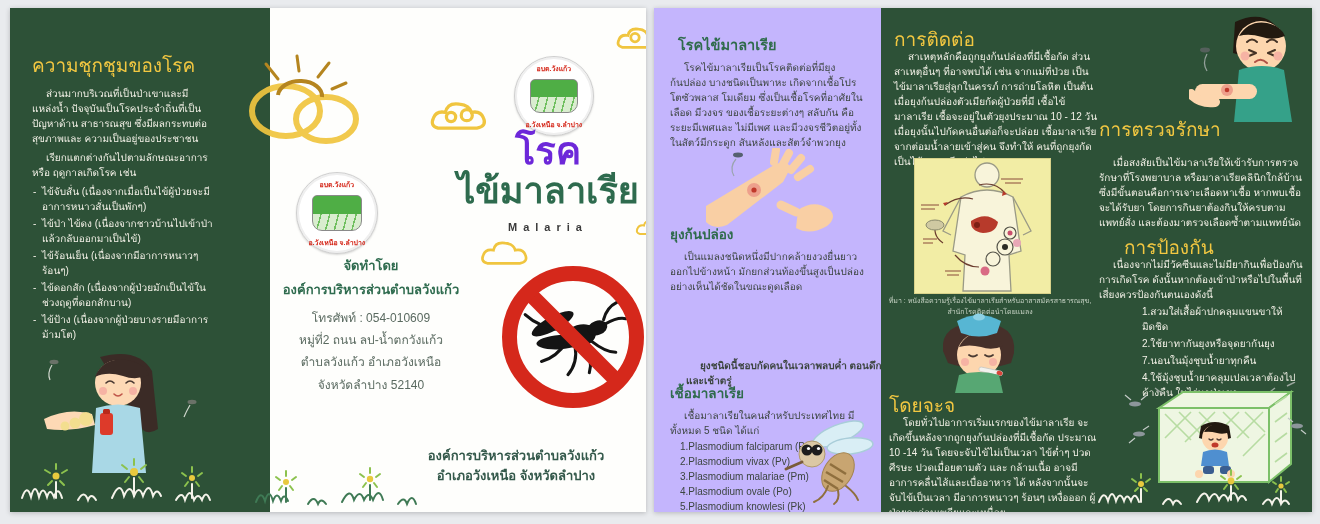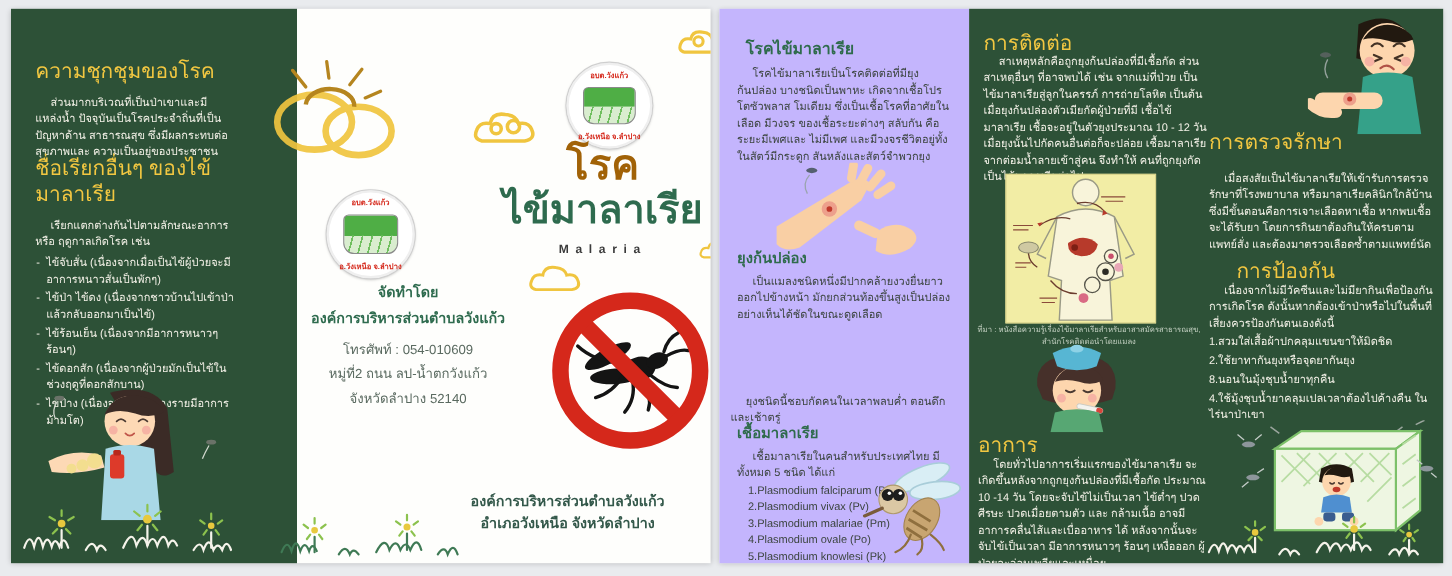--- a/index.html
+++ b/index.html
@@ -26,21 +26,21 @@
   .p-d{color:#3c4540;font-size:10px;line-height:1.5;overflow-wrap:anywhere;word-break:break-word;}
   .indent{text-indent:14px;}
   .abs{position:absolute;}
 
   .bullet{position:relative;padding-left:10px;margin-top:2px;}
   .bullet::before{content:"-";position:absolute;left:1px;top:0;}
 
   
   .cover{position:absolute;left:218px;top:0;right:0;bottom:0;overflow:hidden;margin-left:14px;}
   .title-block{position:absolute;left:190px;top:124px;width:232px;text-align:center;}
-  .title-l1{font-size:38px;font-weight:bold;color:#a16207;line-height:1.0;}
+  .title-l1{font-size:38px;font-weight:bold;color:#6d28d9;line-height:1.0;}
   .title-l2{font-size:36px;font-weight:bold;color:#2e6b4e;line-height:1.15;}
   .subtitle{margin-top:10px;font-size:11px;font-weight:bold;letter-spacing:6px;color:#3b3b3b;}
 
   .publisher{position:absolute;left:10px;top:247px;width:238px;text-align:center;}
   .pub-label{font-size:13px;font-weight:bold;color:#2e6b4e;margin-bottom:3px;}
   .pub-name{font-size:13px;font-weight:bold;color:#2e6b4e;margin-bottom:7px;}
   .pub-line{font-size:12px;color:#5a6a60;line-height:1.85;}
 
   .cover-footer{position:absolute;right:6px;top:438px;width:248px;text-align:center;
     font-size:13px;font-weight:bold;color:#33584a;line-height:1.55;}
@@ -72,21 +72,20 @@
 <div class="stage">
 
   <div class="page page-left">
 
     <div class="sidebar green">
       <div class="abs" style="left:22px;top:46px;width:180px;">
         <div class="h-y">ความชุกชุมของโรค</div>
         <div class="p-w indent" style="margin-top:8px;">ส่วนมากบริเวณที่เป็นป่าเขาและมีแหล่งน้ำ ปัจจุบันเป็นโรคประจำถิ่นที่เป็นปัญหาด้าน สาธารณสุข ซึ่งมีผลกระทบต่อสุขภาพและ ความเป็นอยู่ของประชาชน</div>
       </div>
       <div class="abs" style="left:22px;top:134px;width:182px;">
-        <div class="h-y">ชื่อเรียกอื่นๆ ของไข้มาลาเรีย</div>
         <div class="p-w indent" style="margin-top:8px;">เรียกแตกต่างกันไปตามลักษณะอาการหรือ ฤดูกาลเกิดโรค เช่น</div>
         <div style="margin-top:4px;">
           <div class="p-w bullet">ไข้จับสั่น (เนื่องจากเมื่อเป็นไข้ผู้ป่วยจะมี อาการหนาวสั่นเป็นพักๆ)</div>
           <div class="p-w bullet">ไข้ป่า ไข้ดง (เนื่องจากชาวบ้านไปเข้าป่า แล้วกลับออกมาเป็นไข้)</div>
           <div class="p-w bullet">ไข้ร้อนเย็น (เนื่องจากมีอาการหนาวๆ ร้อนๆ)</div>
           <div class="p-w bullet">ไข้ดอกสัก (เนื่องจากผู้ป่วยมักเป็นไข้ใน ช่วงฤดูที่ดอกสักบาน)</div>
           <div class="p-w bullet">ไข้ป้าง (เนื่องจากผู้ป่วยบางรายมีอาการ ม้ามโต)</div>
         </div>
       </div>
 
@@ -195,20 +194,21 @@
         <div class="title-l1">โรค</div>
         <div class="title-l2">ไข้มาลาเรีย</div>
         <div class="subtitle">Malaria</div>
       </div>
 
       <div class="publisher">
         <div class="pub-label">จัดทำโดย</div>
         <div class="pub-name">องค์การบริหารส่วนตำบลวังแก้ว</div>
         <div class="pub-line">โทรศัพท์ : 054-010609</div>
         <div class="pub-line">หมู่ที่2 ถนน ลป-น้ำตกวังแก้ว</div>
+        <div class="pub-line">ตำบลวังแก้ว อำเภอวังเหนือ</div>
         <div class="pub-line">จังหวัดลำปาง 52140</div>
       </div>
 
       <div class="sign" style="left:260px;top:258px;">
         <svg width="112" height="104" viewBox="0 0 110 100">
           <g fill="#141414">
             <ellipse cx="36" cy="38" rx="23" ry="7" transform="rotate(-28 36 38)"></ellipse>
             <ellipse cx="43" cy="56" rx="23" ry="7" transform="rotate(-4 43 56)"></ellipse>
             <ellipse cx="63" cy="50" rx="16" ry="11" transform="rotate(-18 63 50)"></ellipse>
             <ellipse cx="80" cy="42" rx="10" ry="7" transform="rotate(-20 80 42)"></ellipse>
@@ -273,21 +273,21 @@
             <path d="M72 14 l2 -12"></path>
         </g>
         <circle cx="52" cy="42" r="7" fill="#eda08c"></circle>
         <circle cx="52" cy="42" r="2.6" fill="#c0392b"></circle>
         <path d="M96 62 q16 -11 31 -1 q9 8 -2 17 q-17 10 -31 2 z" fill="#f9cfa4"></path>
         <path d="M94 64 l-15 -7" stroke="#f9cfa4" stroke-width="9" stroke-linecap="round"></path>
       </svg>
 
       <div class="abs h-g" style="left:16px;top:219px;">ยุงก้นปล่อง</div>
       <div class="abs p-d indent" style="left:16px;top:241px;width:200px;">เป็นแมลงชนิดหนึ่งมีปากคล้ายงวงยื่นยาว ออกไปข้างหน้า มักยกส่วนท้องขึ้นสูงเป็นปล่อง อย่างเห็นได้ชัดในขณะดูดเลือด</div>
-      <div class="abs p-d indent" style="left:10px;top:350px;width:200px;">ยุงชนิดนี้ชอบกัดคนในเวลาพลบค่ำ ตอนดึก และเช้าตรู่</div>
+      <div class="abs p-d indent" style="left:32px;top:350px;width:200px;font-weight:bold;">ยุงชนิดนี้ชอบกัดคนในเวลาพลบค่ำ ตอนดึก และเช้าตรู่</div>
 
       <div class="abs h-g" style="left:16px;top:378px;">เชื้อมาลาเรีย</div>
       <div class="abs p-d indent" style="left:16px;top:400px;width:200px;">เชื้อมาลาเรียในคนสำหรับประเทศไทย มีทั้งหมด 5 ชนิด ได้แก่</div>
       <div class="abs" style="left:26px;top:431px;width:190px;">
         <div class="p-d">1.Plasmodium falciparum (Pf)</div>
         <div class="p-d">2.Plasmodium vivax (Pv)</div>
         <div class="p-d">3.Plasmodium malariae (Pm)</div>
         <div class="p-d">4.Plasmodium ovale (Po)</div>
         <div class="p-d">5.Plasmodium knowlesi (Pk)</div>
       </div>
@@ -376,24 +376,24 @@
         </svg>
       </div>
       <div class="abs caption" style="left:2px;top:288px;width:214px;">ที่มา : หนังสือความรู้เรื่องไข้มาลาเรียสำหรับอาสาสมัครสาธารณสุข, สำนักโรคติดต่อนำโดยแมลง</div>
 
       <div class="abs h-y" style="left:218px;top:110px;">การตรวจรักษา</div>
       <div class="abs p-w indent" style="left:218px;top:147px;width:204px;">เมื่อสงสัยเป็นไข้มาลาเรียให้เข้ารับการตรวจ รักษาที่โรงพยาบาล หรือมาลาเรียคลินิกใกล้บ้าน ซึ่งมีขั้นตอนคือการเจาะเลือดหาเชื้อ หากพบเชื้อ จะได้รับยา โดยการกินยาต้องกินให้ครบตาม แพทย์สั่ง และต้องมาตรวจเลือดซ้ำตามแพทย์นัด</div>
 
       <div class="abs h-y" style="left:218px;top:228px;margin-left:25px;">การป้องกัน</div>
       <div class="abs" style="left:218px;top:249px;width:206px;">
         <div class="p-w indent">เนื่องจากไม่มีวัคซีนและไม่มียากินเพื่อป้องกัน การเกิดโรค ดังนั้นหากต้องเข้าป่าหรือไปในพื้นที่ เสี่ยงควรป้องกันตนเองดังนี้</div>
-        <div class="steps" style="margin-top:2px;">
+        <div class="steps" style="margin-top:2px;margin-left:43px;">
           <div class="p-w">1.สวมใส่เสื้อผ้าปกคลุมแขนขาให้มิดชิด</div>
           <div class="p-w">2.ใช้ยาทากันยุงหรือจุดยากันยุง</div>
-          <div class="p-w">8.นอนในมุ้งชุบน้ำยาทุกคืน</div>
+          <div class="p-w">7.นอนในมุ้งชุบน้ำยาทุกคืน</div>
           <div class="p-w">4.ใช้มุ้งชุบน้ำยาคลุมเปลเวลาต้องไปค้างคืน ในไร่นาป่าเขา</div>
         </div>
       </div>
 
       <svg class="abs" style="left:42px;top:305px;" width="112" height="80" viewBox="0 0 112 80">
         <path d="M20 38 q-3 -28 36 -28 q38 0 35 30 l-3 10 q-32 11 -63 0 z" fill="#46302a"></path>
         <circle cx="56" cy="42" r="22" fill="#fdd6ae"></circle>
         <path d="M36 34 q8 -16 26 -14 q14 2 18 13 q-11 5 -22 1 q-12 -3 -22 0z" fill="#46302a"></path>
         <path d="M34 8 q22 -12 44 0 l-4 12 q-18 7 -36 0 z" fill="#57b6d3"></path>
         <ellipse cx="56" cy="4" rx="6" ry="3.5" fill="#8ed2e6"></ellipse>
@@ -403,21 +403,21 @@
         </g>
         <circle cx="42" cy="49" r="4" fill="#f6b3a4"></circle>
           <circle cx="70" cy="49" r="4" fill="#f6b3a4"></circle>
         <g transform="rotate(12 58 56)">
           <rect x="56" y="54" width="24" height="4.5" rx="2.2" fill="#f2f2ee" stroke="#c9c9c2" stroke-width="0.8"></rect>
           <rect x="74" y="54" width="6" height="4.5" rx="2.2" fill="#d8453a"></rect>
         </g>
         <path d="M36 62 q20 -6 40 0 l4 18 h-48 z" fill="#57a773"></path>
       </svg>
 
-      <div class="abs h-y" style="left:8px;top:386px;">อาการ</div>
+      <div class="abs h-y" style="left:8px;top:386px;">โดยจะจ</div>
       <div class="abs p-w indent" style="left:8px;top:407px;width:212px;">โดยทั่วไปอาการเริ่มแรกของไข้มาลาเรีย จะเกิดขึ้นหลังจากถูกยุงก้นปล่องที่มีเชื้อกัด ประมาณ 10 -14 วัน โดยจะจับไข้ไม่เป็นเวลา ไข้ต่ำๆ ปวดศีรษะ ปวดเมื่อยตามตัว และ กล้ามเนื้อ อาจมีอาการคลื่นไส้และเบื่ออาหาร ได้ หลังจากนั้นจะจับไข้เป็นเวลา มีอาการหนาวๆ ร้อนๆ เหงื่อออก ผู้ป่วยจะอ่อนเพลียและเหนื่อย</div>
 
       <svg class="abs" style="left:238px;top:374px;" width="188" height="114" viewBox="0 0 188 114">
         <g stroke="#9aa59d" stroke-width="1.4" fill="none">
           <path d="M44 12 l-8 -6 M148 12 l8 -6 M168 4 l8 -4"></path>
         </g>
         <g fill="#eef6e2" stroke="#7cc069" stroke-width="2">
           <path d="M40 26 L150 26 L172 10 L64 10 Z"></path>
           <path d="M150 26 L172 10 L172 82 L150 100 Z"></path>
           <rect x="40" y="26" width="110" height="74"></rect>

